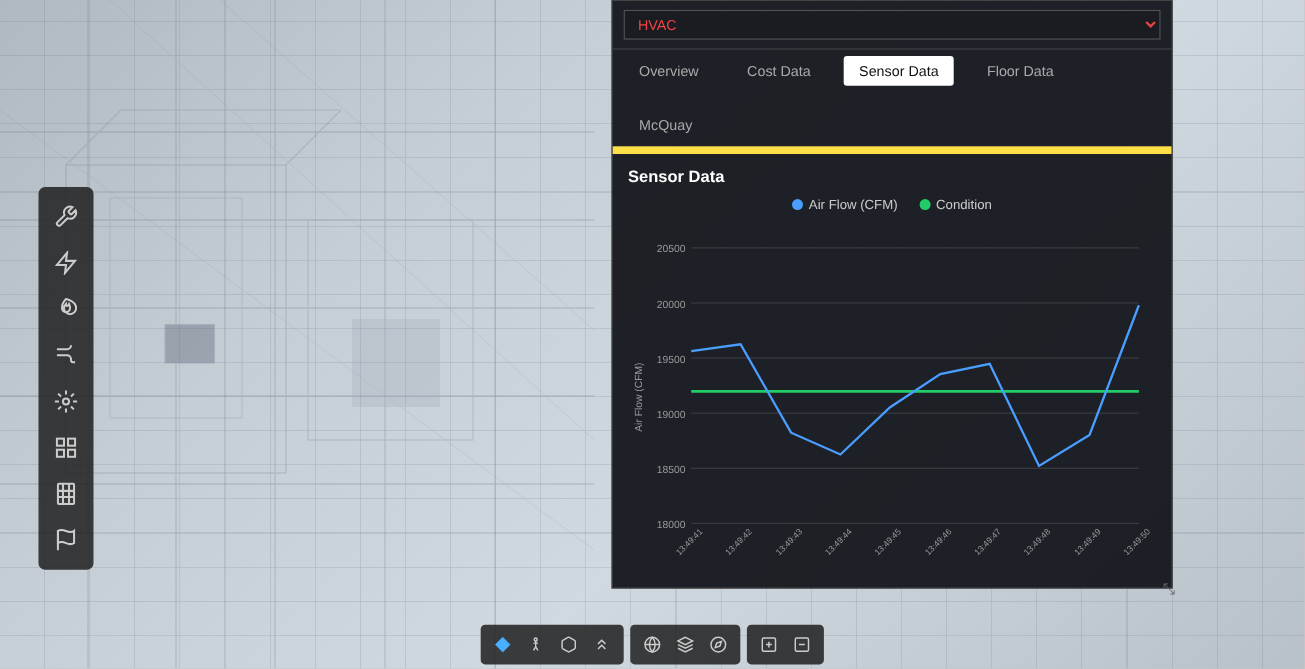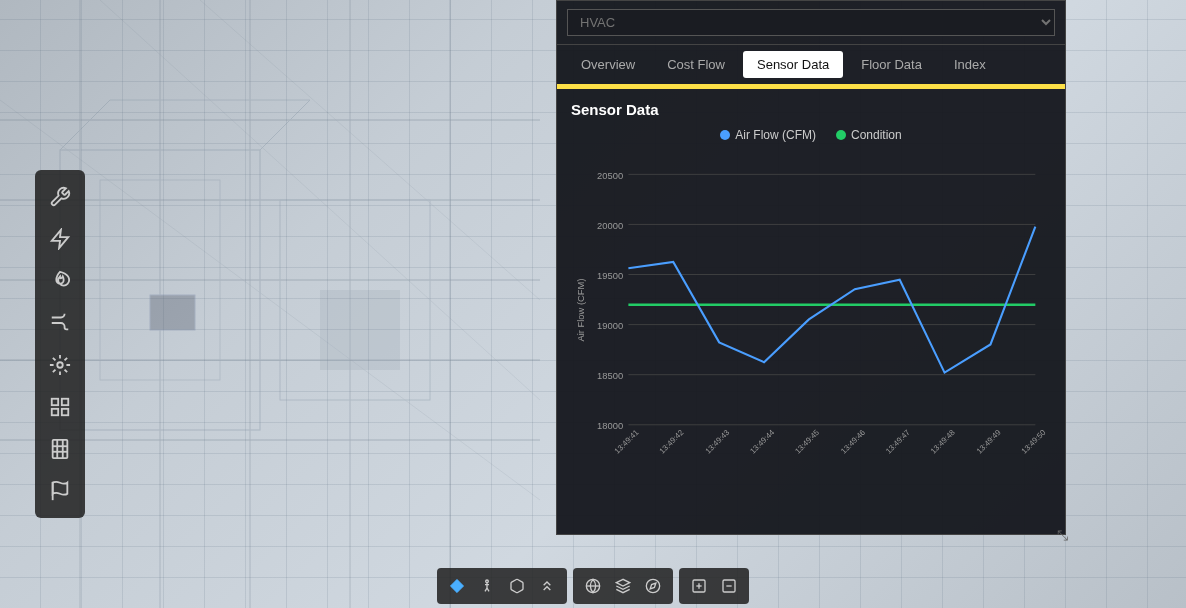--- a/index.html
+++ b/index.html
@@ -75,34 +75,34 @@
 
     .panel-top {
       padding: 8px 10px;
       display: flex;
       gap: 8px;
       border-bottom: 1px solid #444;
     }
 
     .panel-top select {
       background: #1a1c22;
-      color: #737373;
+      color: #ef4444;
       border: 1px solid #555;
       padding: 4px 8px;
       font-size: 13px;
       cursor: pointer;
       flex: 1;
     }
 
     .panel-tabs {
       display: flex;
       flex-wrap: wrap;
-      gap: 4px;
+      gap: 16px;
       padding: 6px 10px 0;
-      border-bottom: 5px solid #fde047;
+      border-bottom: 7px solid #fde047;
     }
 
     .tab-btn {
       background: transparent;
       border: none;
       color: #aaa;
       padding: 6px 14px;
       font-size: 13px;
       cursor: pointer;
       margin-bottom: 6px;
@@ -299,24 +299,24 @@
 <div class="main-panel">
   <div class="panel-top">
     <select>
       <option>HVAC</option>
       <option>Electrical</option>
       <option>Plumbing</option>
     </select>
   </div>
   <div class="panel-tabs">
     <button class="tab-btn">Overview</button>
-    <button class="tab-btn">Cost Flow</button>
+    <button class="tab-btn">Cost Data</button>
     <button class="tab-btn active">Sensor Data</button>
     <button class="tab-btn">Floor Data</button>
-    <button class="tab-btn">Index</button>
+    <button class="tab-btn">McQuay</button>
   </div>
 
   <div class="panel-content">
     <div class="sensor-title">Sensor Data</div>
     <div class="legend">
       <div class="legend-item">
         <div class="legend-dot" style="background:#4a9eff;"></div>
         <span>Air Flow (CFM)</span>
       </div>
       <div class="legend-item">

